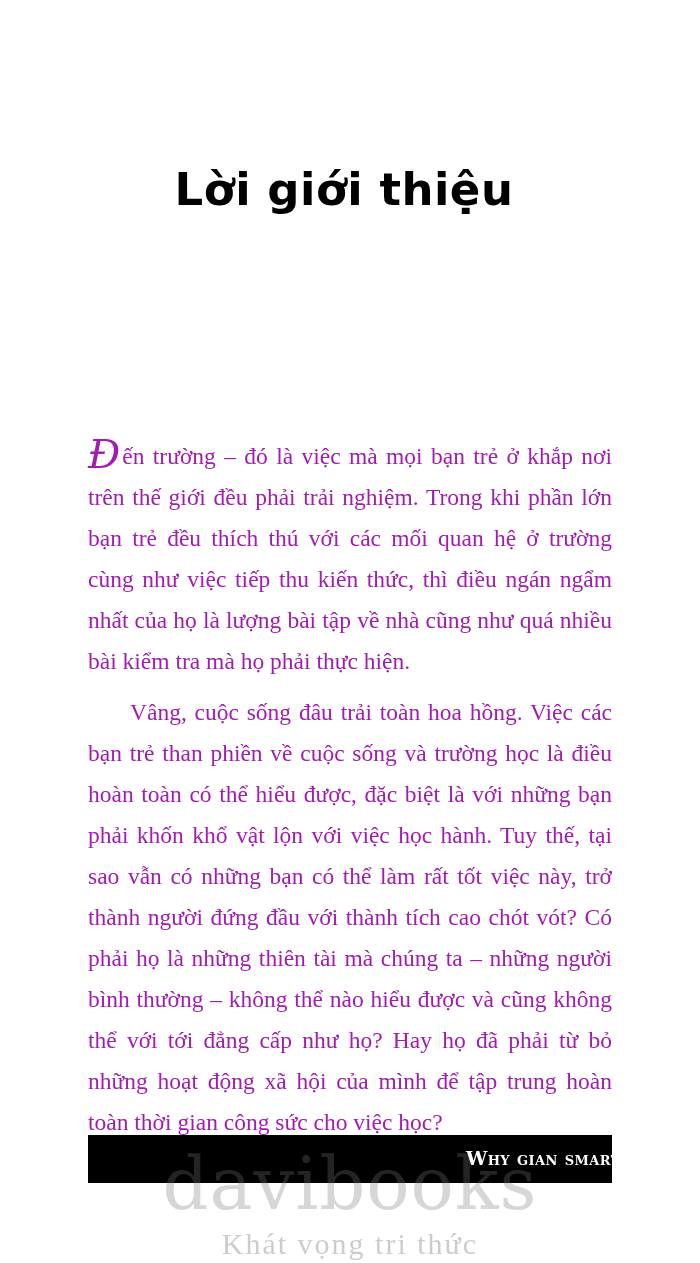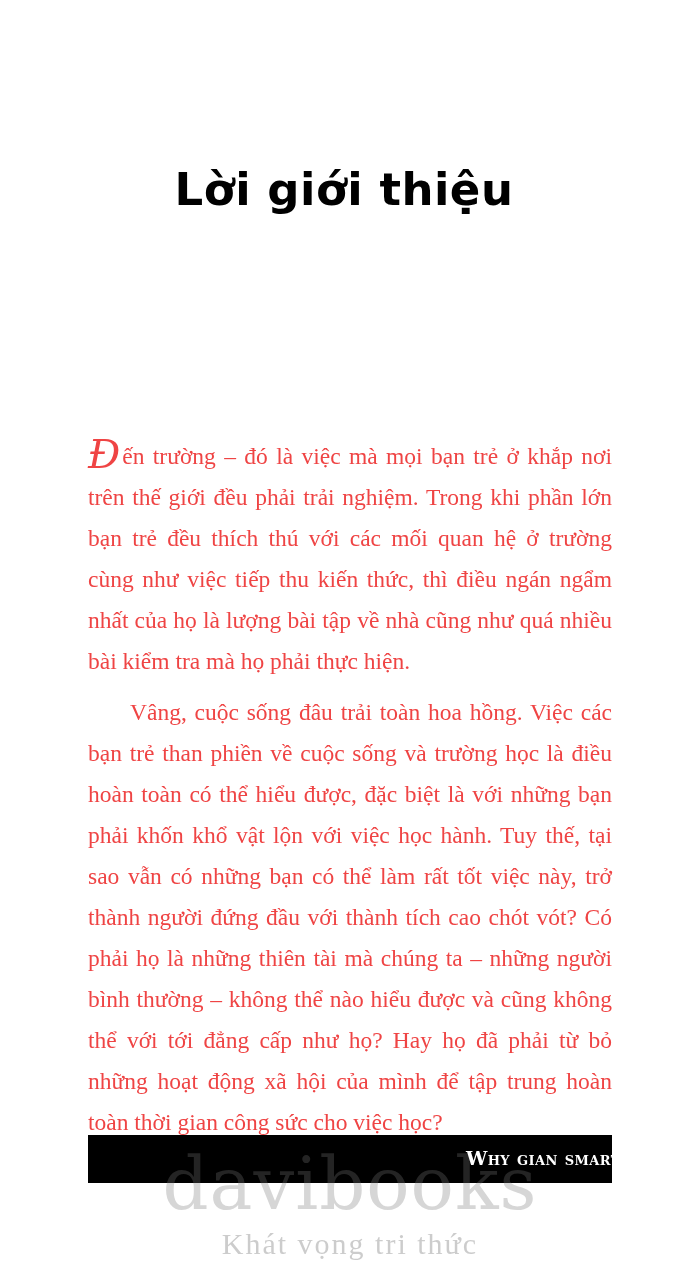--- a/index.html
+++ b/index.html
@@ -34,21 +34,21 @@
     letter-spacing: 0.5px;
     color: #000000;
   }
 
   
   .body-text {
     position: absolute;
     left: 88px;
     width: 524px;
     top: 430px;
-    color: #ef4444;
+    color: #a21caf;
     font-size: 23.5px;
     line-height: 41px;
     text-align: justify;
   }
 
   .body-text p {
     margin: 0 0 10px 0;
     text-indent: 42px;
   }
 

